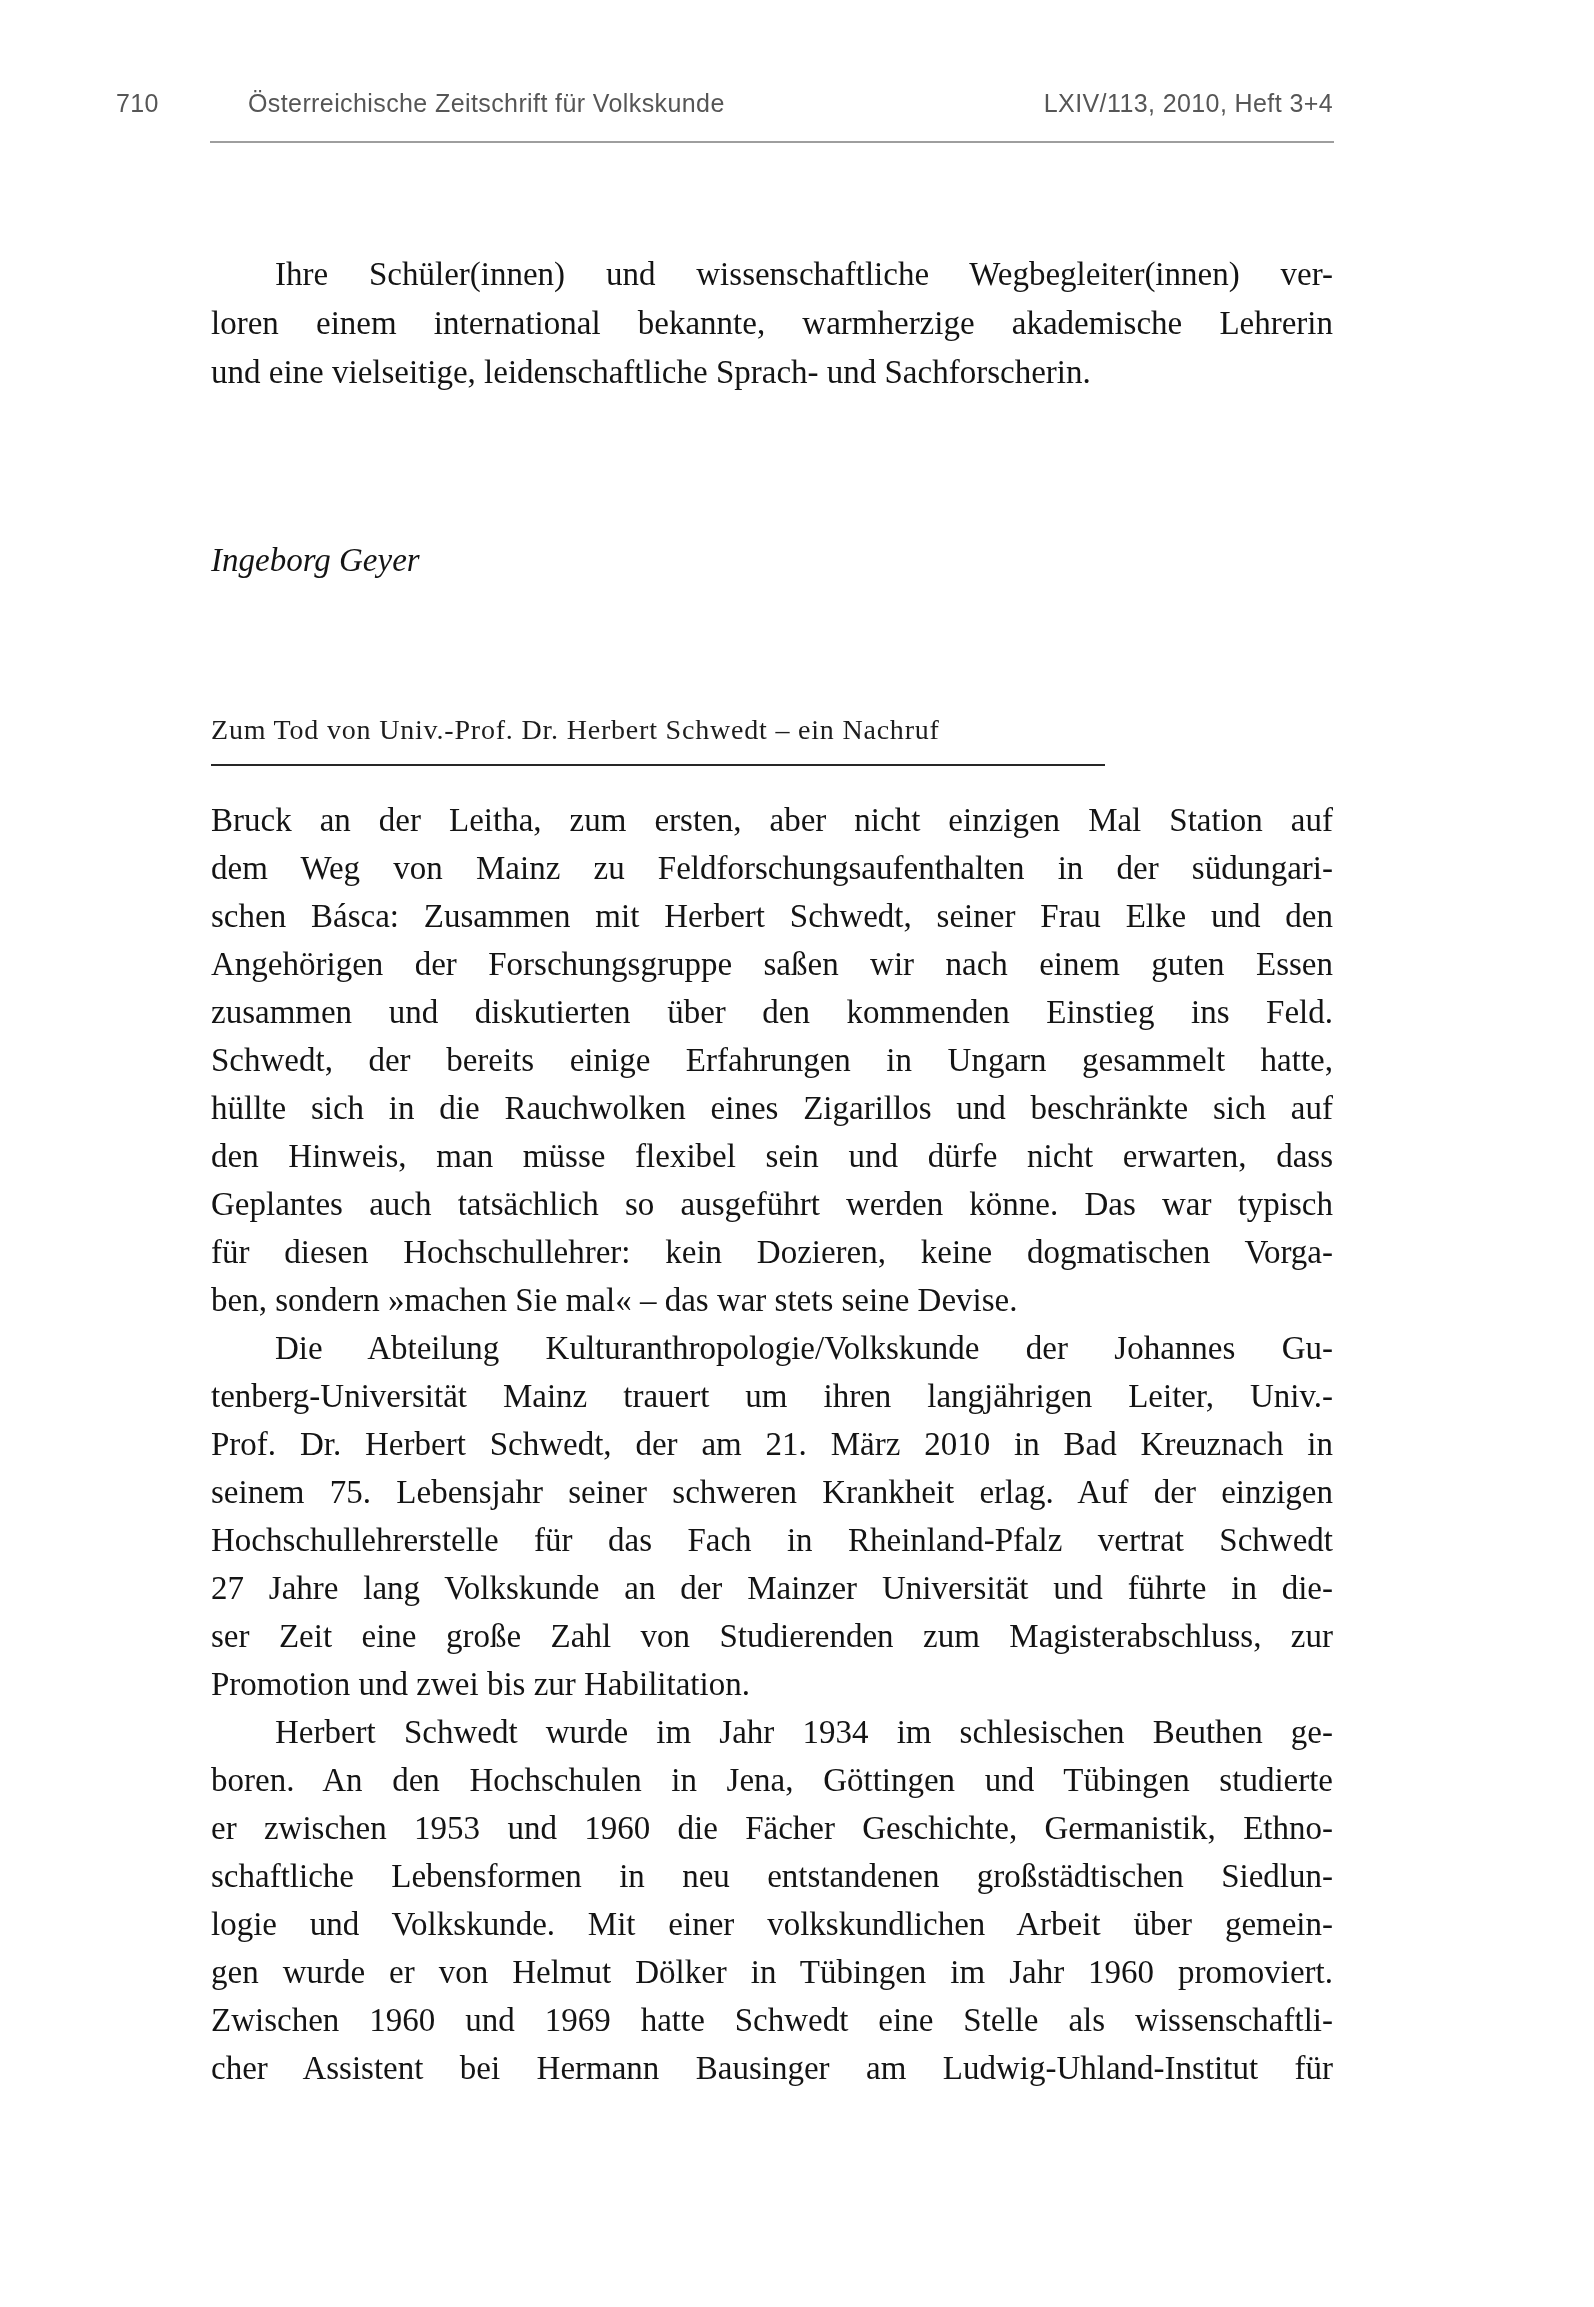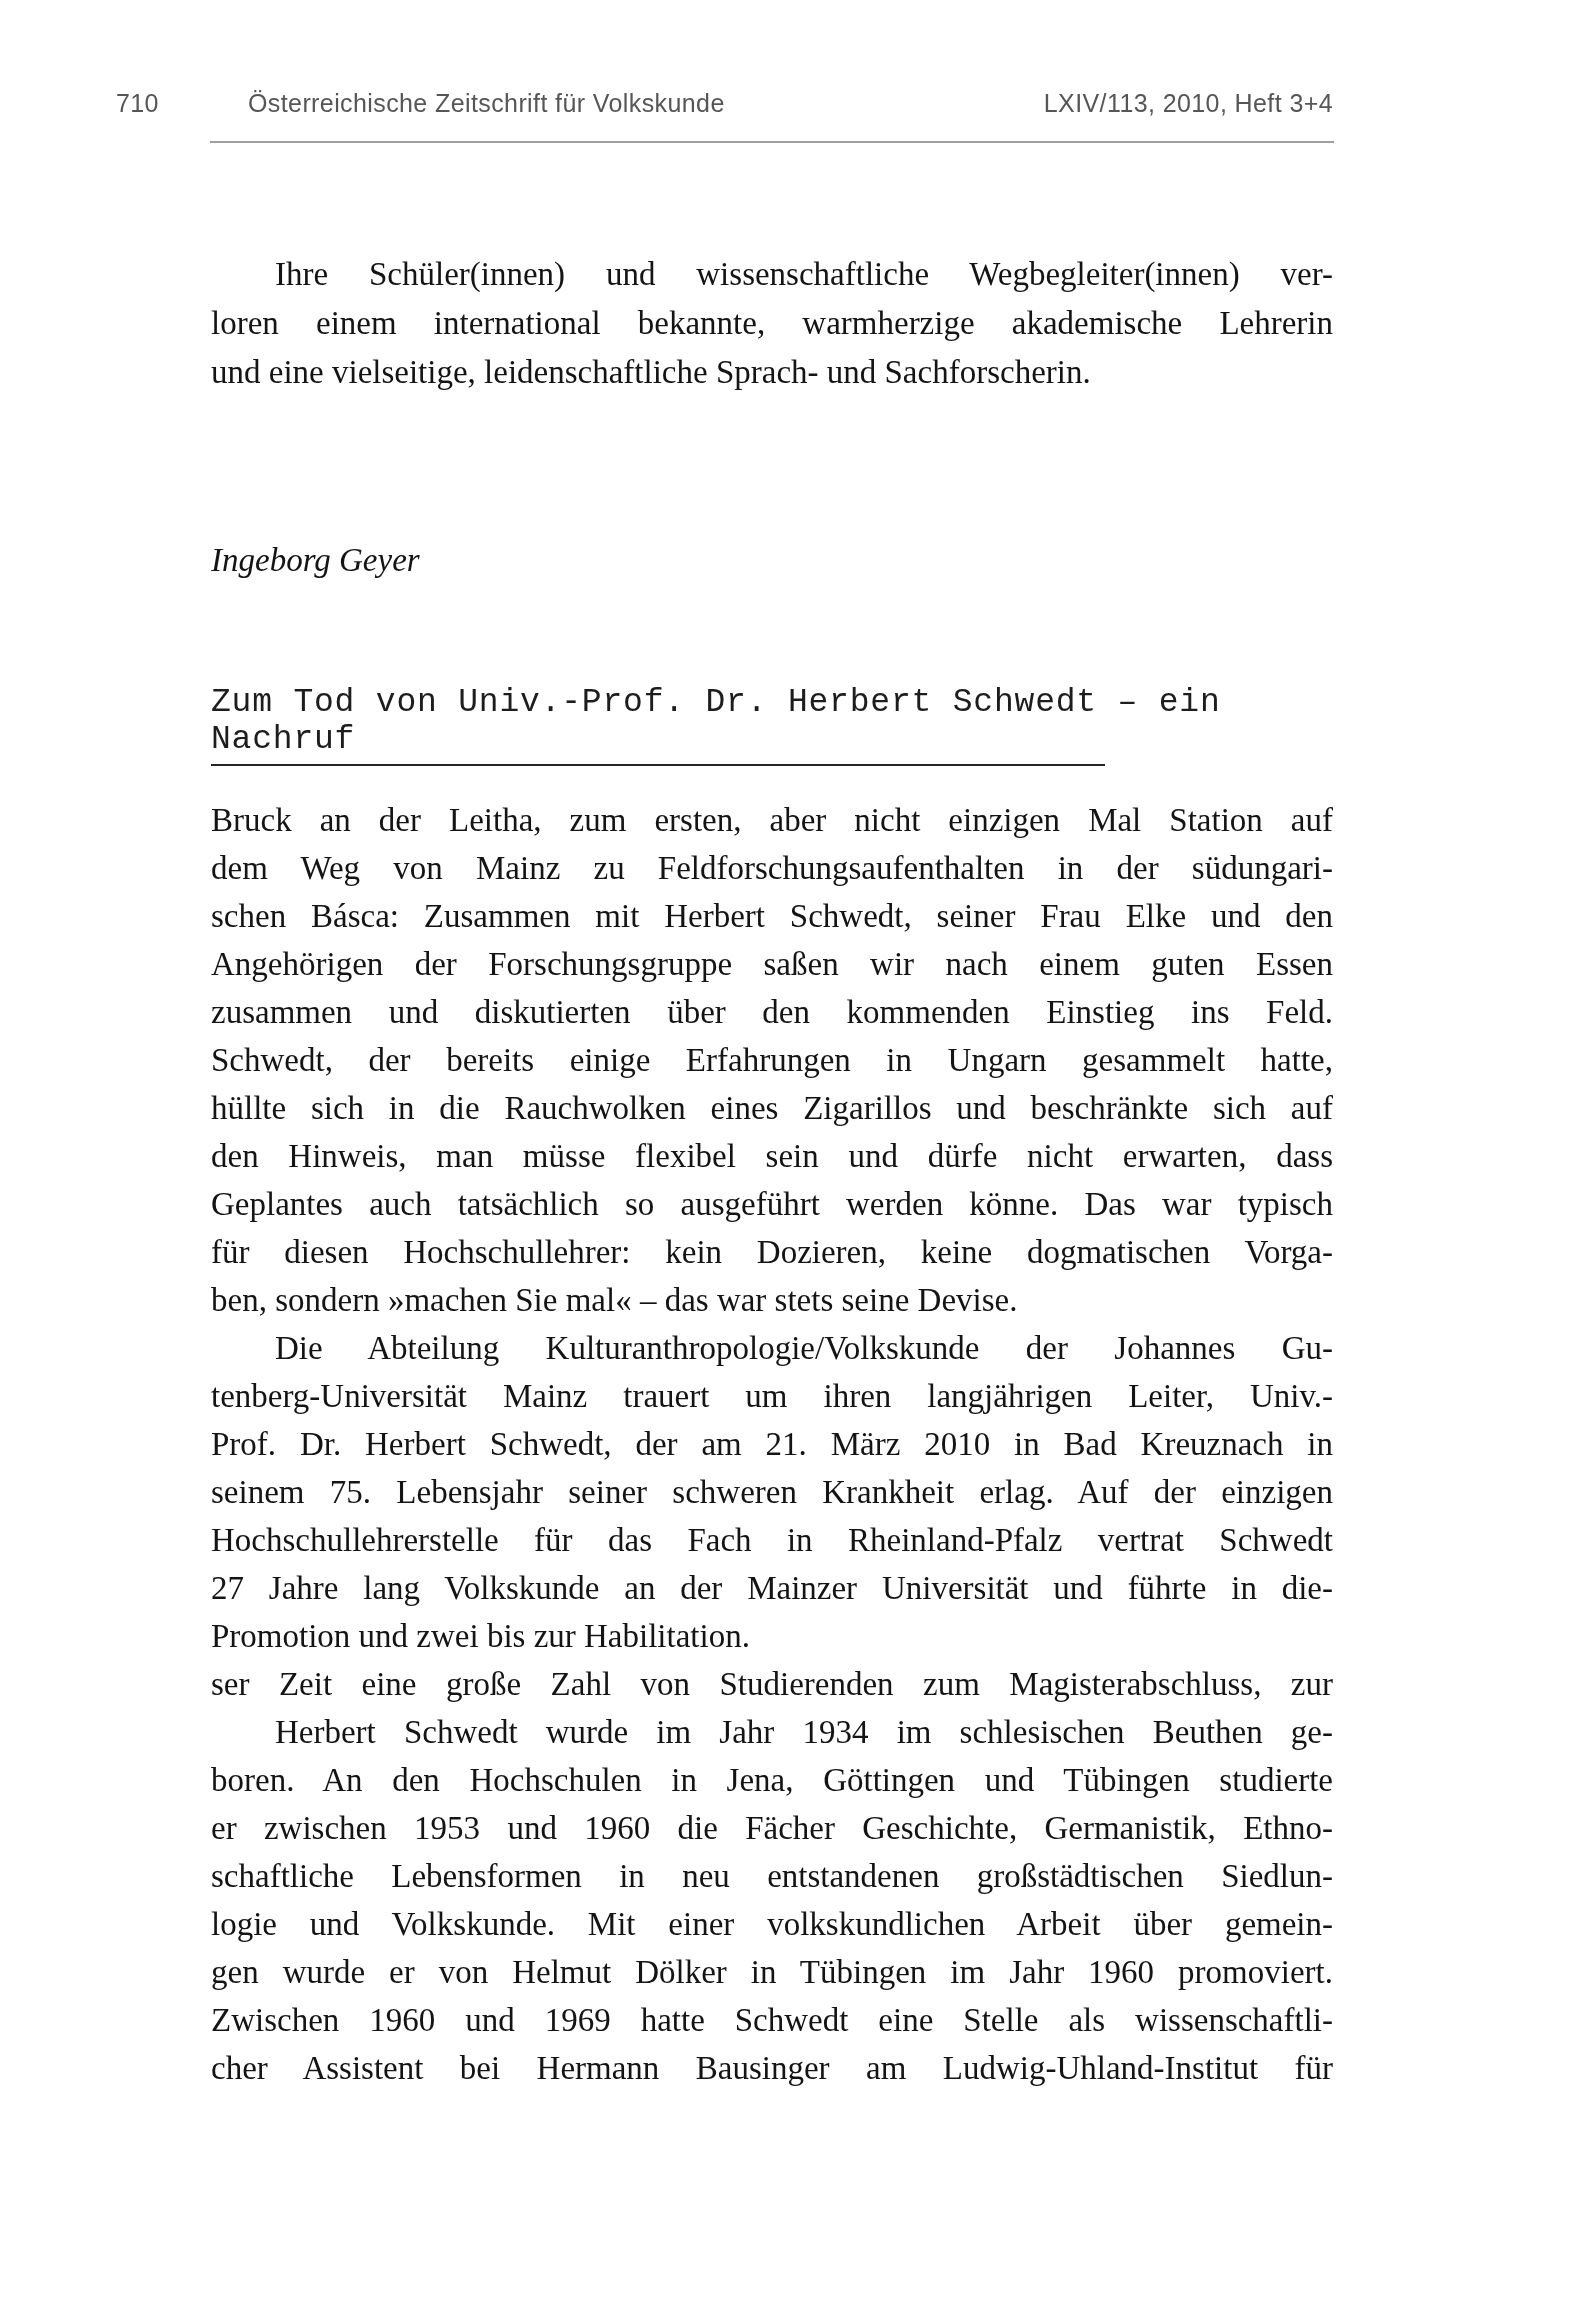--- a/index.html
+++ b/index.html
@@ -53,23 +53,23 @@
   }
   .tline.rag{text-align-last:left;}
   .tline.ind{padding-left:64px;}
   .author-line{
     top:522px;
     font-style:italic;
     font-size:33px;
     margin-top:14px;
   }
   .obit-title{
-    top:684px;
-    font-family:Liberation Mono, monospace;
-    font-size:33px; font-weight:400;
+    top:714px;
+    font-family:Liberation Serif, serif;
+    font-size:28px; font-weight:400;
     letter-spacing:0.8px;
     color:var(--title-text);
   }
   .title-rule{
     position:absolute;
     top:764px; left:211px; width:894px; height:2.4px;
     background:var(--title-rule);
   }
   .obit-body{top:796px;}
 </style>
@@ -112,22 +112,22 @@
         <div class="tline">für diesen Hochschullehrer: kein Dozieren, keine dogmatischen Vorga-</div>
         <div class="tline rag">ben, sondern »machen Sie mal« – das war stets seine Devise.</div>
       </div>
       <div>
         <div class="tline ind">Die Abteilung Kulturanthropologie/Volkskunde der Johannes Gu-</div>
         <div class="tline">tenberg-Universität Mainz trauert um ihren langjährigen Leiter, Univ.-</div>
         <div class="tline">Prof. Dr. Herbert Schwedt, der am 21. März 2010 in Bad Kreuznach in</div>
         <div class="tline">seinem 75. Lebensjahr seiner schweren Krankheit erlag. Auf der einzigen</div>
         <div class="tline">Hochschullehrerstelle für das Fach in Rheinland-Pfalz vertrat Schwedt</div>
         <div class="tline">27 Jahre lang Volkskunde an der Mainzer Universität und führte in die-</div>
+        <div class="tline">ser Zeit eine große Zahl von Studierenden zum Magisterabschluss, zur</div>
         <div class="tline rag">Promotion und zwei bis zur Habilitation.</div>
-        <div class="tline">ser Zeit eine große Zahl von Studierenden zum Magisterabschluss, zur</div>
       </div>
       <div>
         <div class="tline ind">Herbert Schwedt wurde im Jahr 1934 im schlesischen Beuthen ge-</div>
         <div class="tline">boren. An den Hochschulen in Jena, Göttingen und Tübingen studierte</div>
         <div class="tline">er zwischen 1953 und 1960 die Fächer Geschichte, Germanistik, Ethno-</div>
         <div class="tline">schaftliche Lebensformen in neu entstandenen großstädtischen Siedlun-</div>
         <div class="tline">logie und Volkskunde. Mit einer volkskundlichen Arbeit über gemein-</div>
         <div class="tline">gen wurde er von Helmut Dölker in Tübingen im Jahr 1960 promoviert.</div>
         <div class="tline">Zwischen 1960 und 1969 hatte Schwedt eine Stelle als wissenschaftli-</div>
         <div class="tline">cher Assistent bei Hermann Bausinger am Ludwig-Uhland-Institut für</div>

